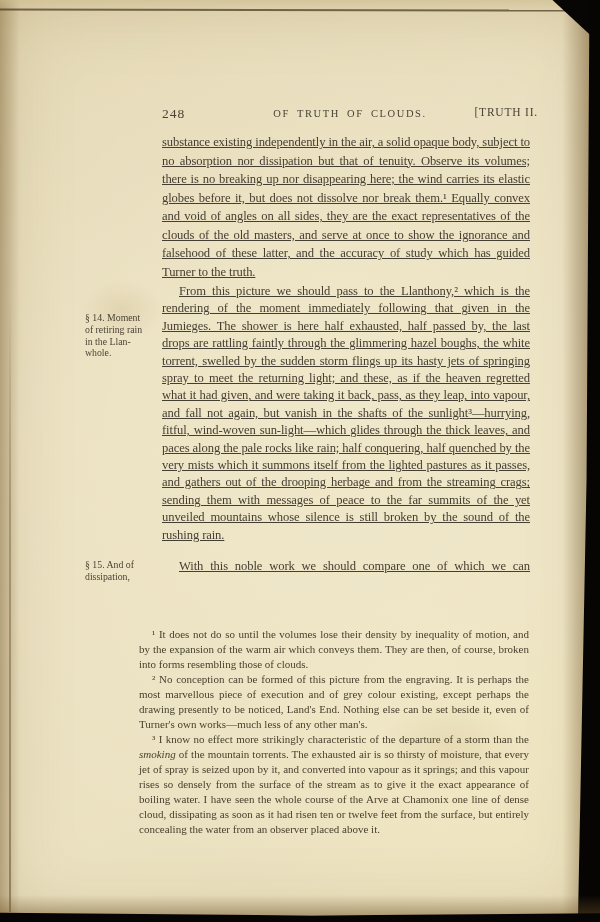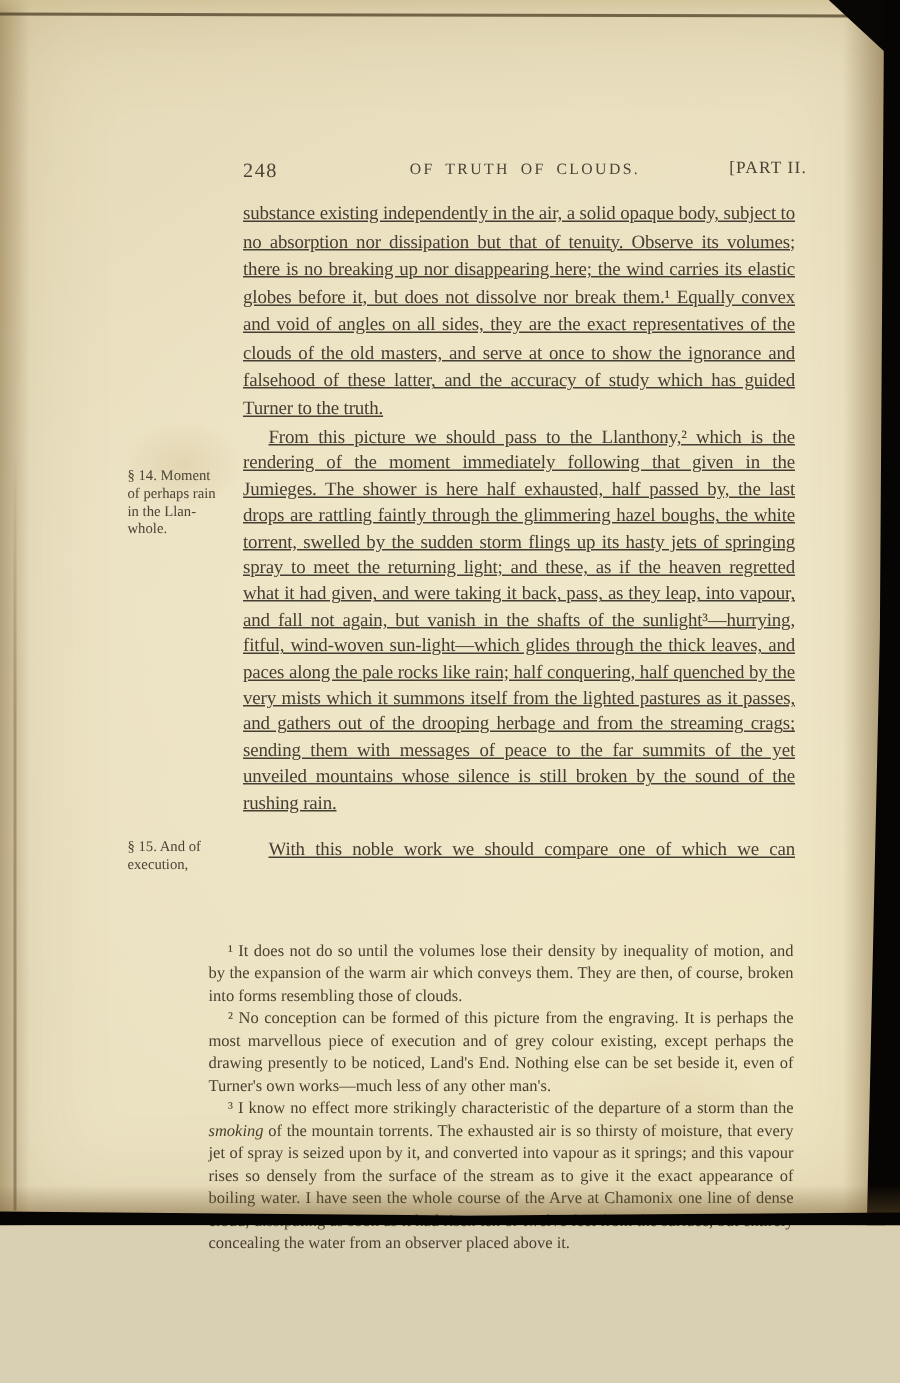--- a/index.html
+++ b/index.html
@@ -8,21 +8,21 @@
     width: 600px;
     height: 922px;
     overflow: hidden;
     background: #d9d0b4;
     font-family: "Liberation Serif", serif;
   }
   .scan {
     position: absolute;
     inset: 0;
     width: 600px;
-    height: 817px;
+    height: 922px;
     background:
       radial-gradient(120% 85% at 55% 42%, rgba(255, 250, 226, 0.30), rgba(255,250,226,0) 65%),
       radial-gradient(60% 40% at 80% 85%, rgba(248, 238, 195, 0.35), rgba(248,238,195,0) 70%),
       linear-gradient(155deg, #e3d7b4 0%, #e9dfbf 35%, #ebe2c2 70%, #e9dfbd 100%);
     box-shadow: inset 0 0 70px rgba(148, 118, 66, 0.28);
   }
   
   .edge-left {
     position: absolute; left: 0; top: 0; bottom: 0; width: 20px;
     background: linear-gradient(90deg, rgba(122, 95, 50, 0.42), rgba(122,95,50,0));
@@ -124,32 +124,32 @@
   <div class="edge-left"></div>
   <div class="left-crease"></div>
   <div class="top-strip"></div>
   <div class="top-line"></div>
   <div class="stain-a"></div>
   <div class="stain-b"></div>
 
   <div class="page-header">
     <span class="page-number">248</span>
     <span class="running-title">OF TRUTH OF CLOUDS.</span>
-    <span class="part-label">[PART II.</span>
+    <span class="part-label">[TRUTH II.</span>
   </div>
 
   <div class="margin-note margin-note-14">
     <div>§ 14. Moment</div>
-    <div>of perhaps rain</div>
+    <div>of retiring rain</div>
     <div>in the Llan-</div>
     <div>whole.</div>
   </div>
   <div class="margin-note margin-note-15">
     <div>§ 15. And of</div>
-    <div>execution,</div>
+    <div>dissipation,</div>
   </div>
 
   <div class="para para-1">substance existing independently in the air, a solid opaque body, subject to no absorption nor dissipation but that of tenuity. Observe its volumes; there is no breaking up nor disappearing here; the wind carries its elastic globes before it, but does not dissolve nor break them.¹ Equally convex and void of angles on all sides, they are the exact representatives of the clouds of the old masters, and serve at once to show the ignorance and falsehood of these latter, and the accuracy of study which has guided Turner to the truth.</div>
   <div class="para para-2">From this picture we should pass to the Llanthony,² which is the rendering of the moment immediately following that given in the Jumieges. The shower is here half exhausted, half passed by, the last drops are rattling faintly through the glimmering hazel boughs, the white torrent, swelled by the sudden storm flings up its hasty jets of springing spray to meet the returning light; and these, as if the heaven regretted what it had given, and were taking it back, pass, as they leap, into vapour, and fall not again, but vanish in the shafts of the sunlight³—hurrying, fitful, wind-woven sun-light—which glides through the thick leaves, and paces along the pale rocks like rain; half conquering, half quenched by the very mists which it summons itself from the lighted pastures as it passes, and gathers out of the drooping herbage and from the streaming crags; sending them with messages of peace to the far summits of the yet unveiled mountains whose silence is still broken by the sound of the rushing rain.</div>
   <div class="para para-3">With this noble work we should compare one of which we can</div>
 
   <div class="footnotes">
     <p>¹ It does not do so until the volumes lose their density by inequality of motion, and by the expansion of the warm air which conveys them. They are then, of course, broken into forms resembling those of clouds.</p>
     <p>² No conception can be formed of this picture from the engraving. It is perhaps the most marvellous piece of execution and of grey colour existing, except perhaps the drawing presently to be noticed, Land's End. Nothing else can be set beside it, even of Turner's own works—much less of any other man's.</p>
     <p><span>³ I know no effect more strikingly characteristic of the departure of a storm than the </span><span class="fn-italic">smoking</span><span> of the mountain torrents. The exhausted air is so thirsty of moisture, that every jet of spray is seized upon by it, and converted into vapour as it springs; and this vapour rises so densely from the surface of the stream as to give it the exact appearance of boiling water. I have seen the whole course of the Arve at Chamonix one line of dense cloud, dissipating as soon as it had risen ten or twelve feet from the surface, but entirely concealing the water from an observer placed above it.</span></p>

